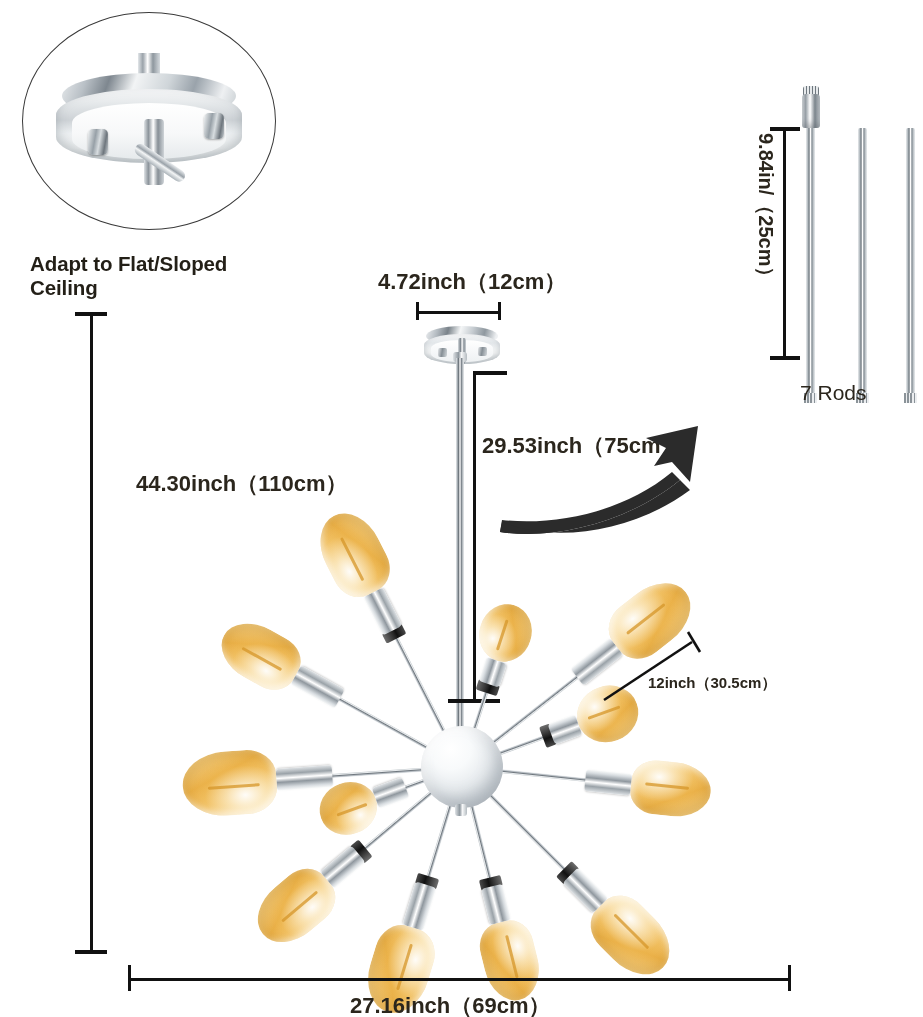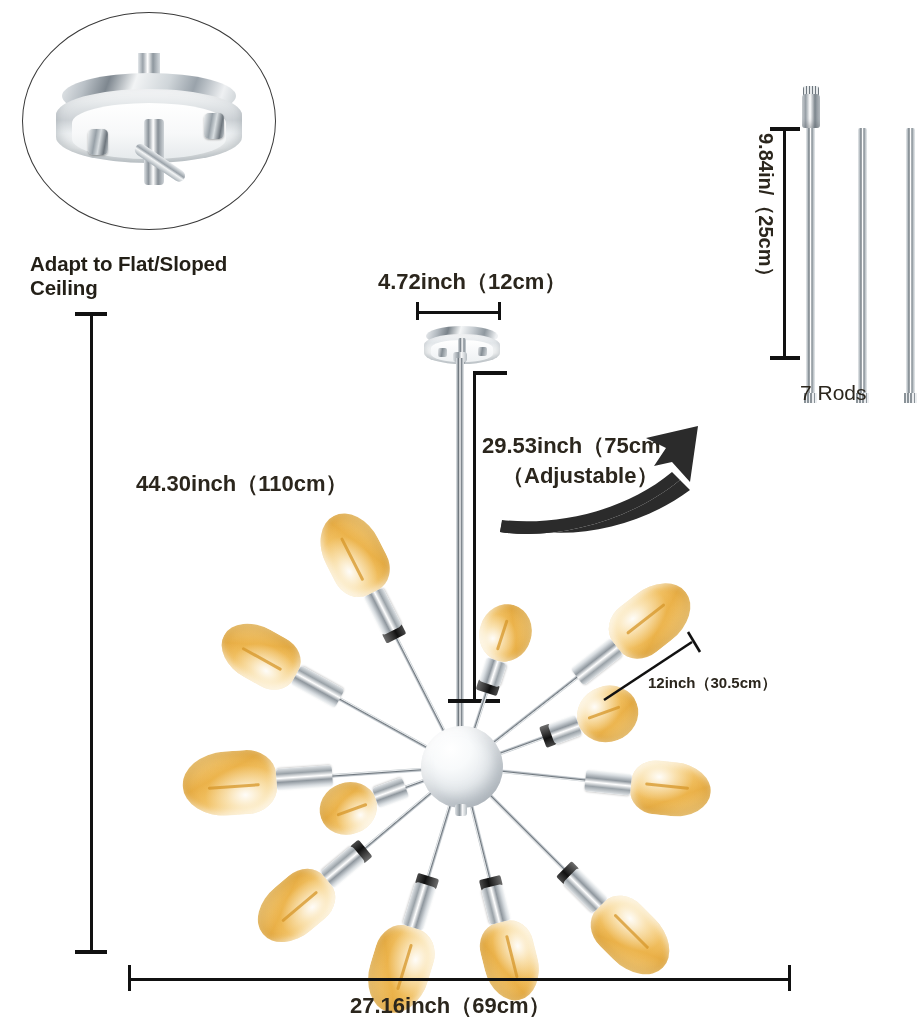--- a/index.html
+++ b/index.html
@@ -221,21 +221,20 @@
     <div class="cn-nip"></div>
   </div>
 
   <div class="droprod-cap"></div>
   <div class="droprod"></div>
 
   <div class="dim-v" style="left:473px;top:372px;height:330px;"></div>
   <div class="tick-h" style="left:473px;top:371px;width:34px;height:4px;"></div>
   <div class="tick-h" style="left:448px;top:699px;width:52px;height:4px;"></div>
   <div class="lbl lab-drop">29.53inch（75cm）</div>
-  <div class="lbl lab-drop2">（Adjustable）</div>
 
   <svg style="position:absolute;left:494px;top:420px;width:262px;height:122px;" viewBox="0 0 262 122">
     <path d="M6,112 C58,120 132,104 186,60 L178,52 C130,92 62,106 8,100 Z" fill="#2b2b2b"></path>
     <path d="M6,112 C58,120 132,104 186,60 L196,70 C140,112 60,124 8,102 Z" fill="#2b2b2b"></path>
     <path d="M152,18 L204,6 L196,62 L178,42 L160,46 L172,28 Z" fill="#2b2b2b"></path>
   </svg>
 
   <div class="dim-v" style="left:90px;top:313px;height:640px;"></div>
   <div class="tick-h" style="left:75px;top:312px;width:32px;height:4px;"></div>
   <div class="tick-h" style="left:75px;top:950px;width:32px;height:4px;"></div>

